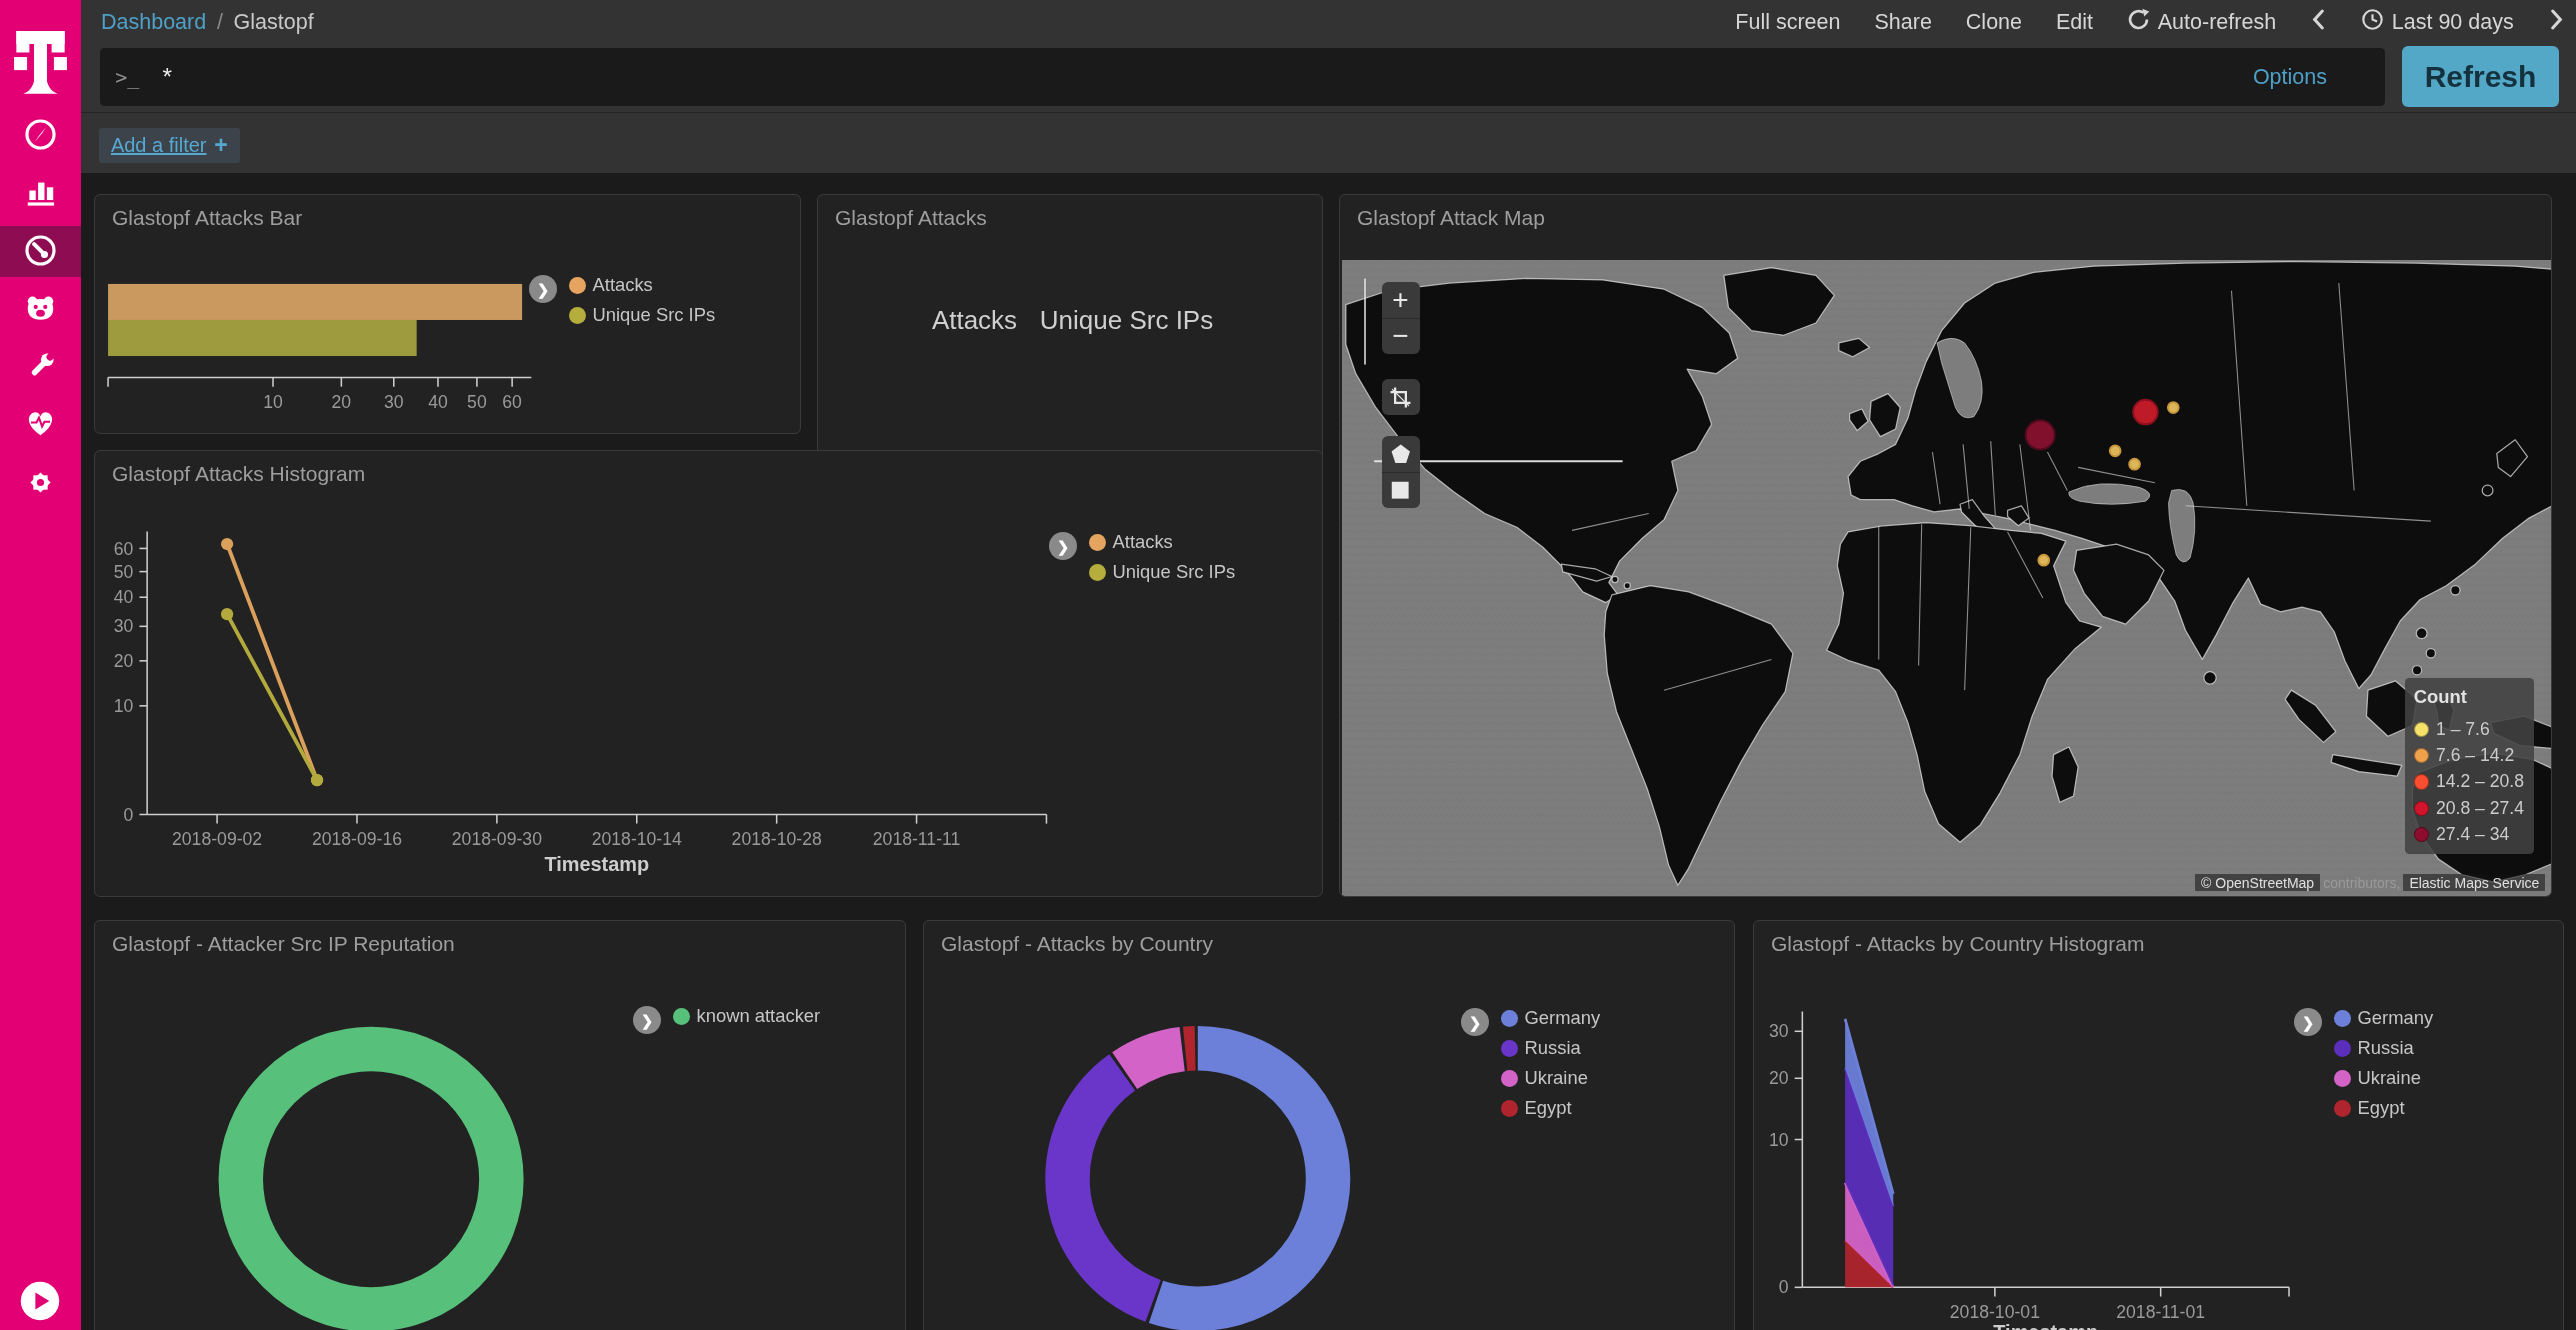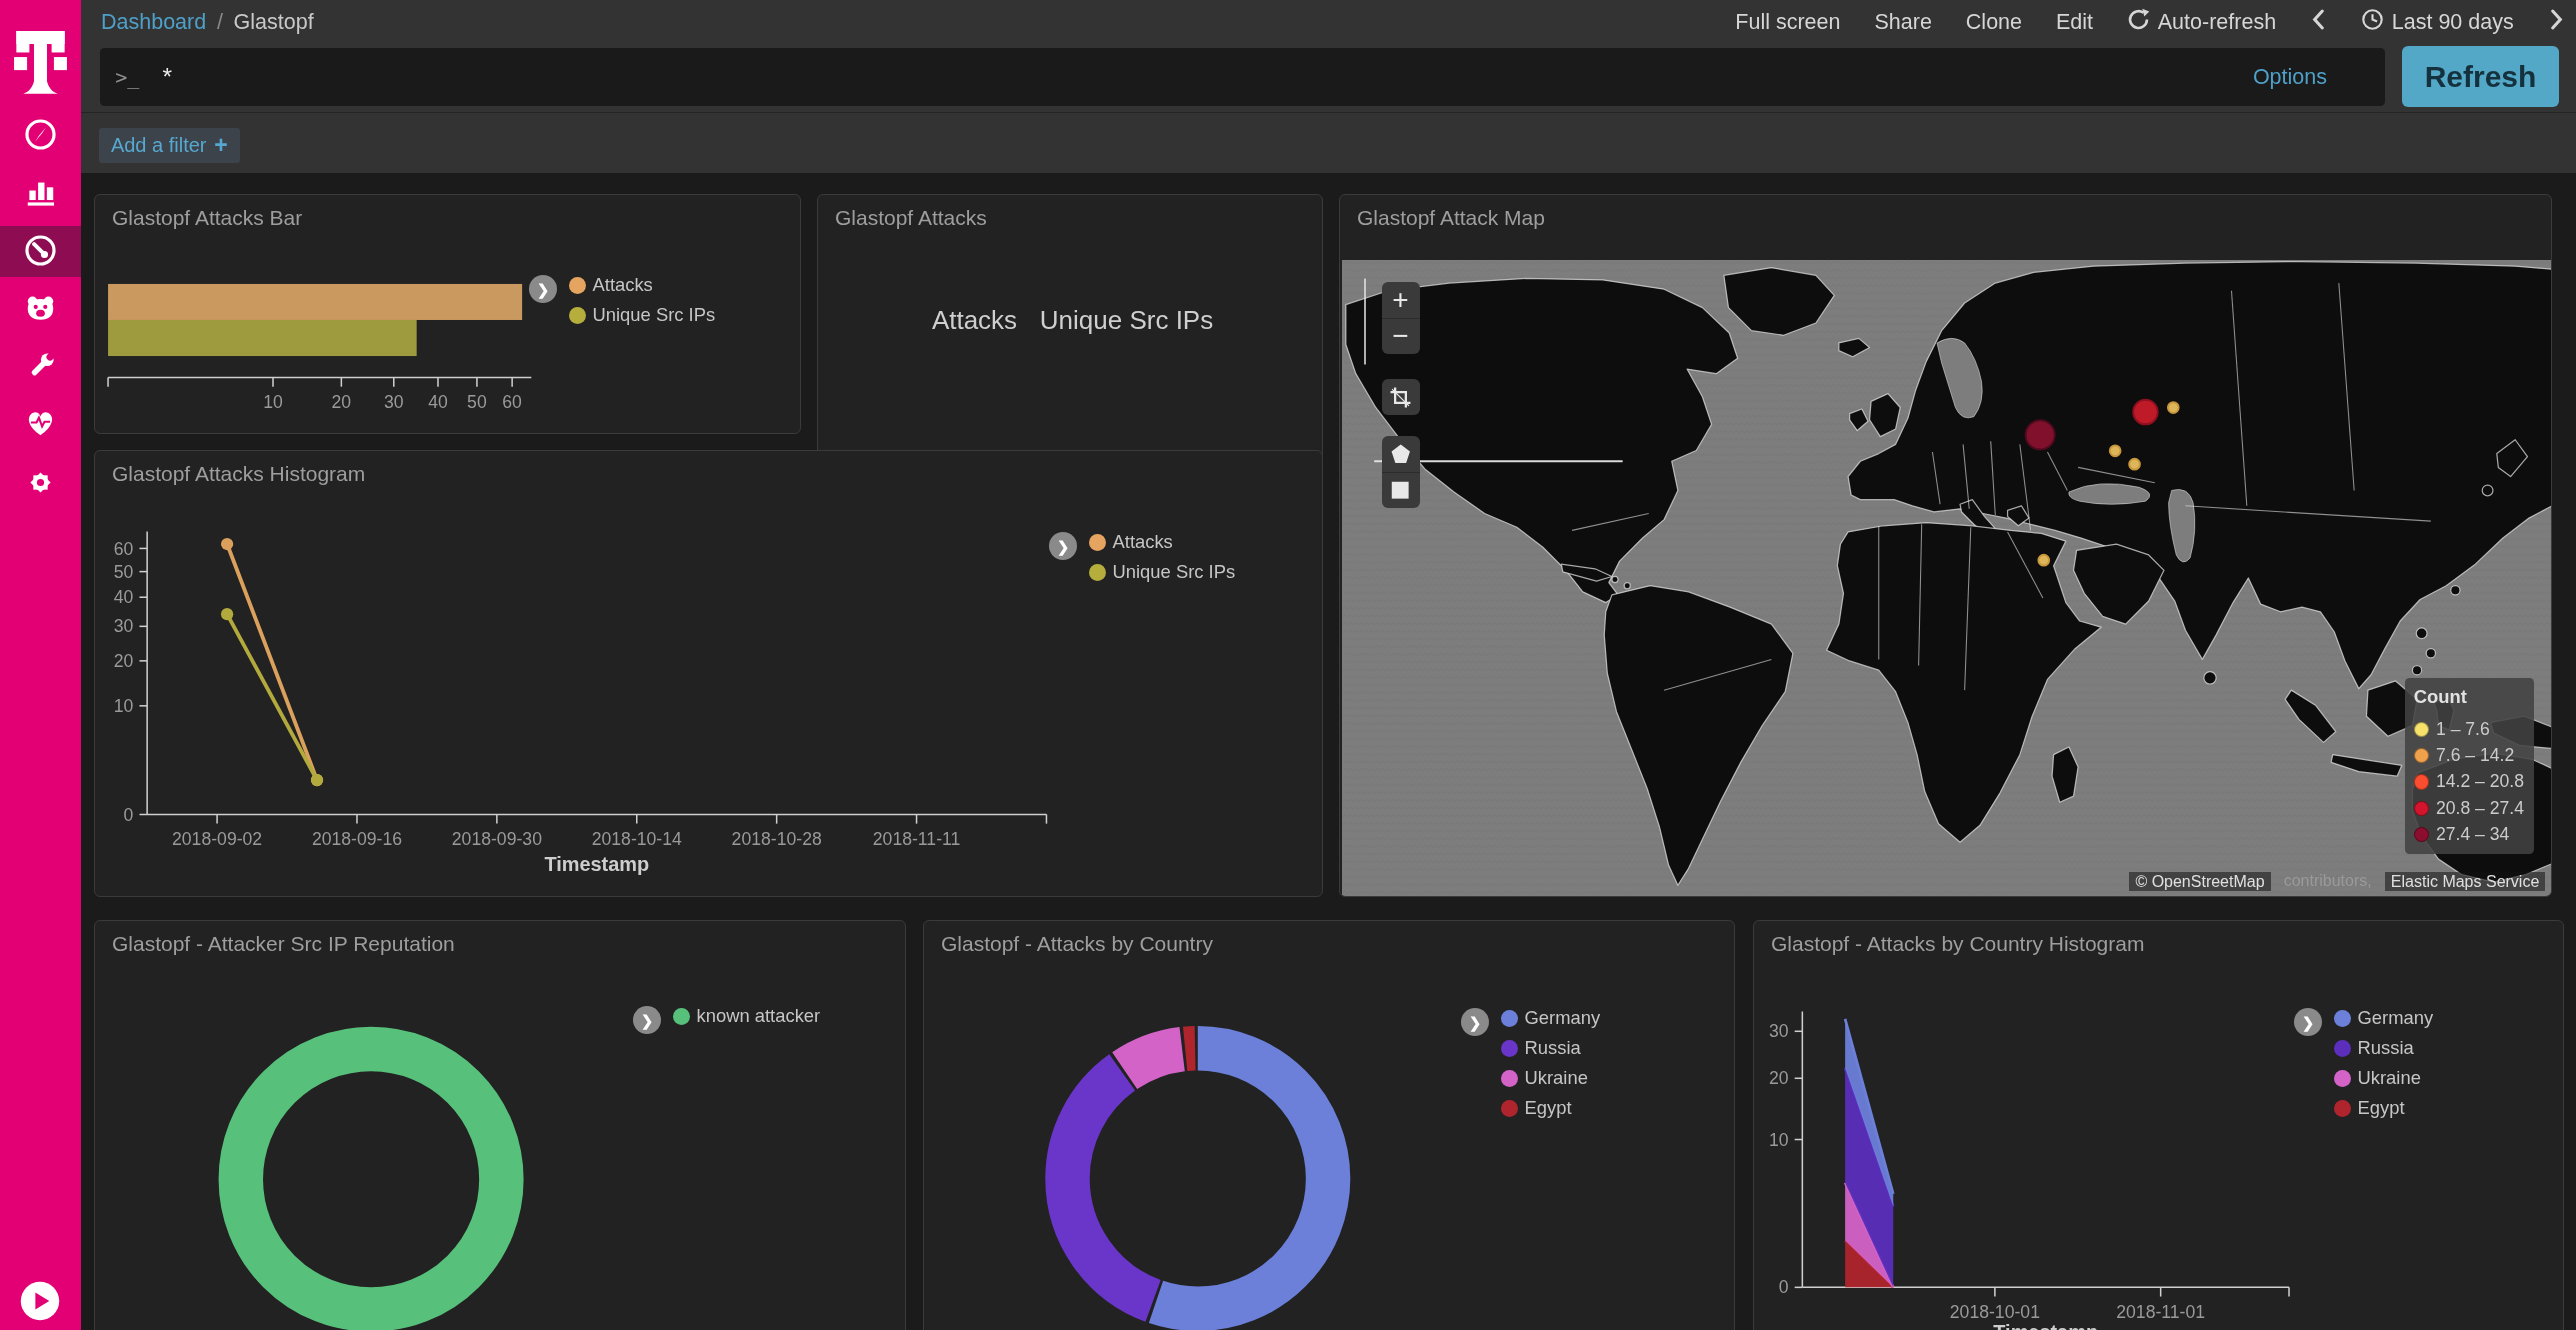--- a/index.html
+++ b/index.html
@@ -20,21 +20,21 @@
   #query-input{position:absolute;left:19px;top:3.8px;width:2285px;height:58px;background:#1a1a1a;border-radius:4.6px;display:flex;align-items:center;cursor:text}
   #query-prompt{font-family:"DejaVu Sans Mono",monospace;font-size:20px;color:#8f8f8f;margin-left:15.3px}
   #query-value{font-size:24.5px;color:#ececec;margin-left:23px}
   #query-options{position:absolute;right:58px;top:17px;font-size:21.5px;color:#4fa0c8;cursor:pointer}
   #refresh-btn{position:absolute;left:2321px;top:2.3px;width:157px;height:61px;background:#52a8c6;border-radius:6.1px;
      color:#15313e;font-size:30px;font-weight:600;display:flex;align-items:center;justify-content:center;cursor:pointer}
   #seam{left:81px;top:112px;width:2496px;height:1.5px;background:#242424}
   #filterrow{left:81px;top:113px;width:2496px;height:60px;background:#333}
   #add-filter{position:absolute;left:17.6px;top:15.3px;height:35px;background:#3c434b;border-radius:3.1px;
      display:flex;align-items:center;padding:0 12.3px;gap:7.7px;cursor:pointer;font-size:20px}
-  #add-filter .lbl{color:#57a8d0;}
+  #add-filter .lbl{color:#57a8d0;text-decoration:underline}
   #add-filter .plus{color:#57a8d0;font-weight:700;font-size:23px}
   #dashboard-bg{left:81px;top:173px;width:2496px;height:1158px;background:#1b1b1b}
   
   .panel{position:absolute;background:#222;border:1.5px solid #3b3b3b;border-radius:6.1px;box-sizing:border-box;overflow:hidden}
   .panel-title{position:absolute;left:17px;top:10.7px;font-size:21px;color:#9e9e9e;white-space:nowrap}
   
   .legend{position:absolute;display:flex;gap:11.5px;align-items:flex-start}
   .legend-arrow{width:28px;height:28px;border-radius:50%;background:#8a8a8a;color:#fff;display:flex;align-items:center;
      justify-content:center;font-size:14.6px;font-weight:700;cursor:pointer;flex:0 0 auto}
   .legend-rows{display:flex;flex-direction:column;gap:10px}
@@ -48,21 +48,21 @@
   #map-wrap{position:absolute;left:1.5px;top:65px;width:1210px;height:636px;overflow:hidden}
   .map-btn-group{position:absolute;width:38px;background:#3a3a3a;border-radius:6.1px;overflow:hidden}
   .map-btn{width:38px;height:36px;display:flex;align-items:center;justify-content:center;color:#e8e8e8;
      font-size:28px;cursor:pointer;box-sizing:border-box}
   .map-btn + .map-btn{border-top:0.8px solid #2b2b2b}
   #map-legend{position:absolute;left:1063px;top:418px;width:129px;background:rgba(66,66,66,0.88);border-radius:4.6px;
      padding:7.7px 9.2px 9.2px 9.2px;box-sizing:border-box}
   #map-legend .ml-title{font-size:18.4px;font-weight:700;color:#e2e2e2;margin-bottom:11px}
   .ml-row{display:flex;align-items:center;gap:7px;font-size:17.6px;color:#cccccc;margin-top:5.4px;white-space:nowrap}
   .ml-dot{width:15.3px;height:15.3px;border-radius:50%;border:1.5px solid rgba(0,0,0,0.35);box-sizing:border-box;flex:0 0 auto}
-  #map-attrib{position:absolute;right:6.1px;bottom:4.6px;font-size:16px;color:#9a9a9a;display:flex;gap:13px;align-items:flex-start}
+  #map-attrib{position:absolute;right:6.1px;bottom:4.6px;font-size:14px;color:#9a9a9a;display:flex;gap:3px;align-items:flex-end}
   #map-attrib .chip{background:rgba(18,18,18,0.55);color:#e0e0e0;padding:0.8px 6.1px;cursor:pointer}
   svg text{font-family:"Liberation Sans",sans-serif}
 </style>
 </head>
 <body>
 
 <div id="sidebar" class="abs">
   <div class="abs" style="left:0;top:7.7px;width:81px;height:92px">
     <svg width="81" height="92" viewBox="0 0 105 120">
       <g fill="#fff">

